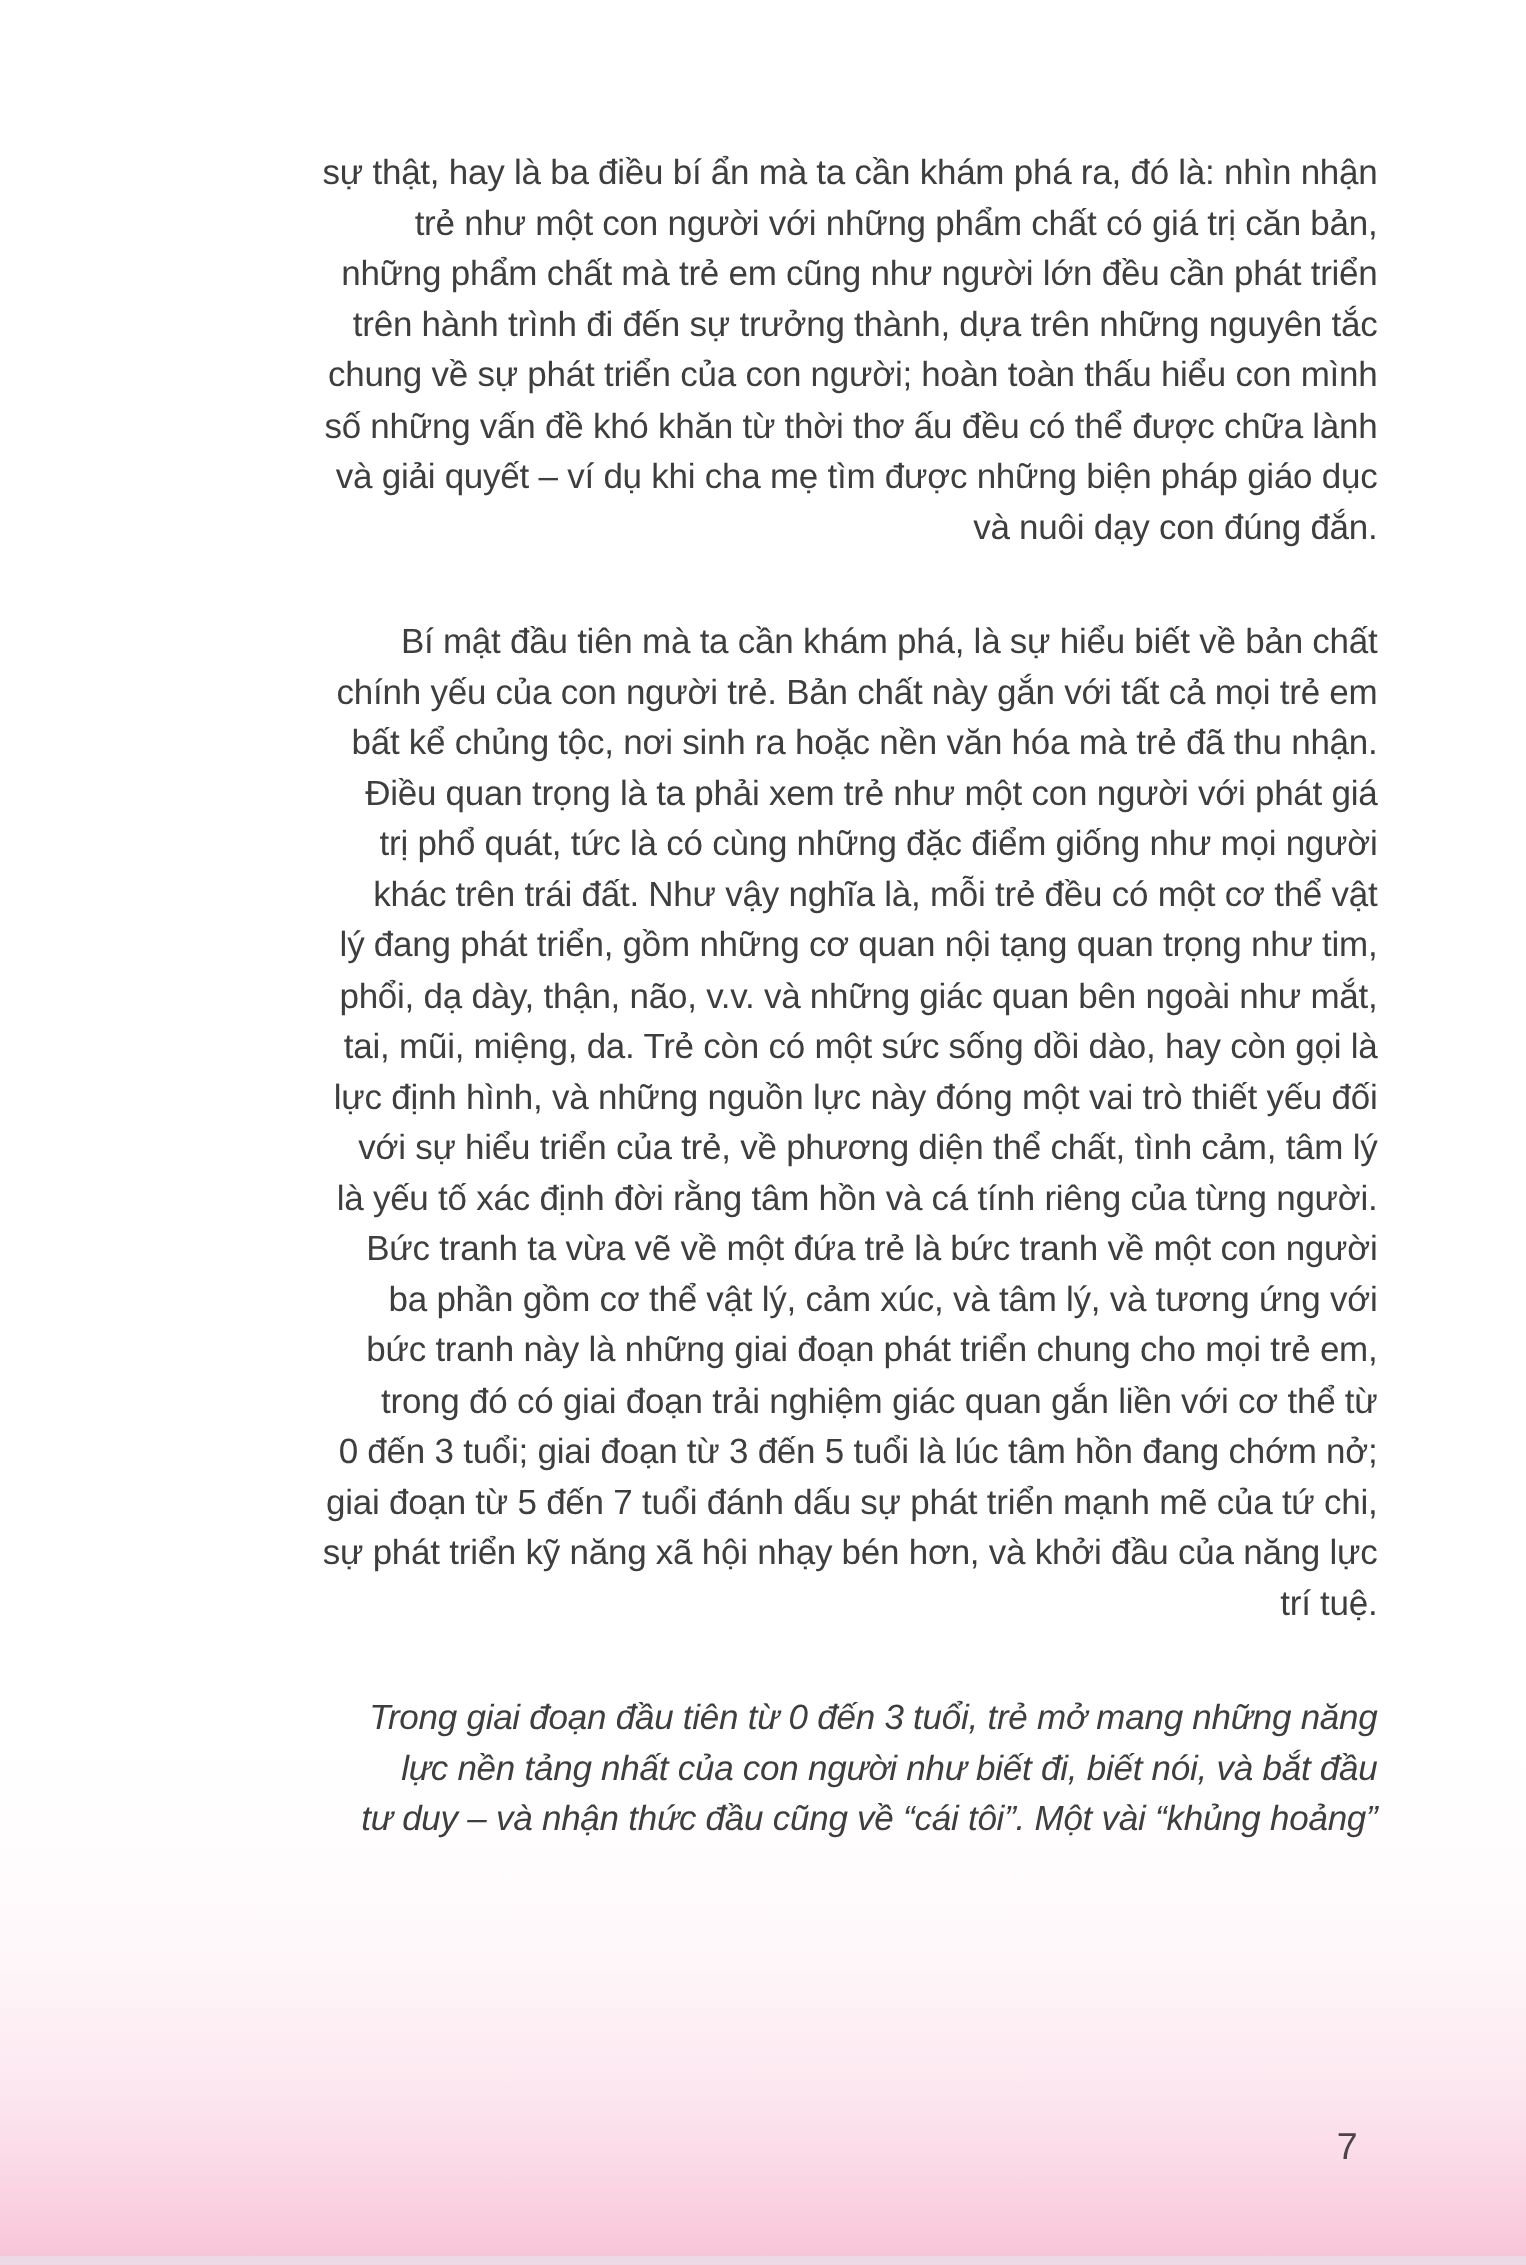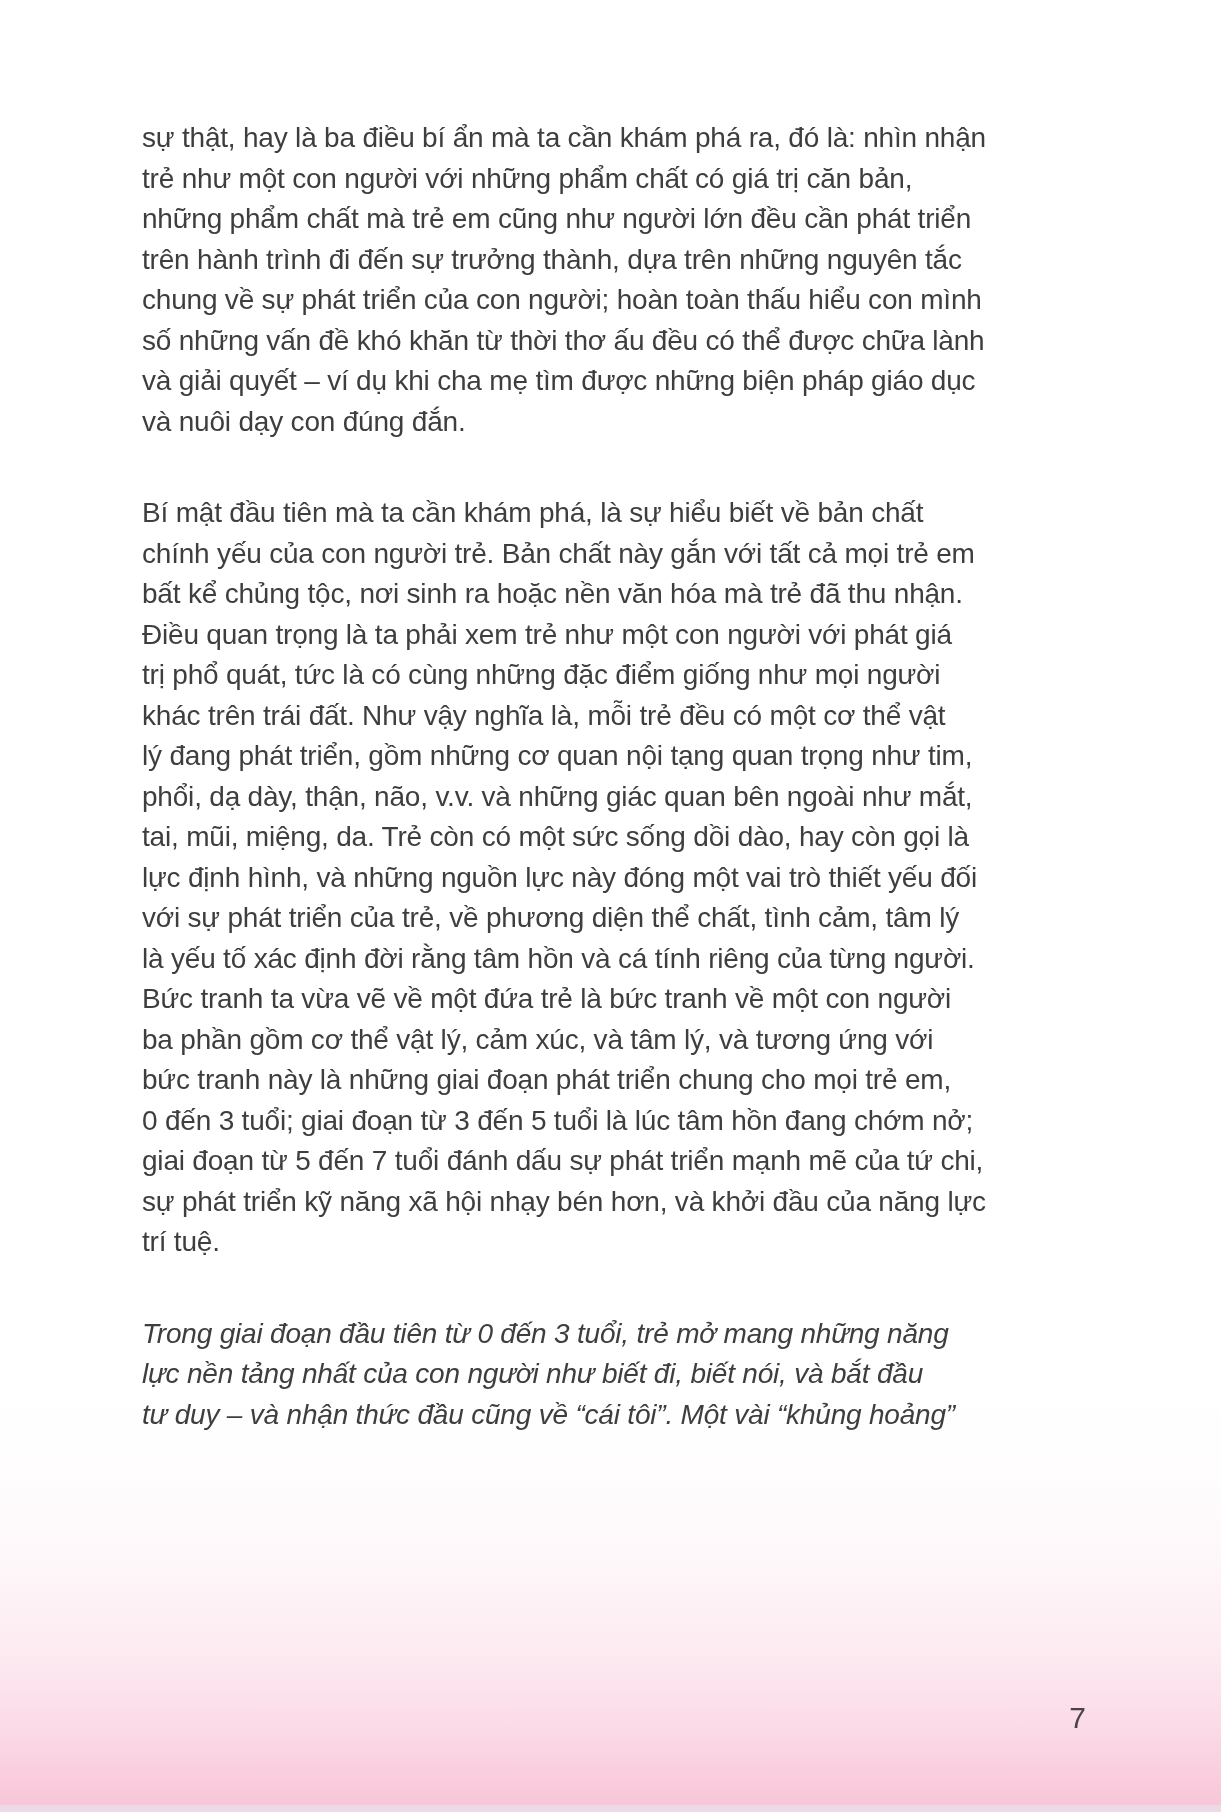--- a/index.html
+++ b/index.html
@@ -55,20 +55,21 @@
     letter-spacing: -0.2px;
   }
   .text-block p {
     margin: 0 0 51px 0;
     padding: 0;
   }
   .text-block p:last-child { margin-bottom: 0; font-style: italic; }
   .line {
     display: block;
     white-space: nowrap;
+    text-align: right;
   }
   .page-number {
     position: absolute;
     right: 135px;
     top: 1700px;
     width: 60px;
     text-align: right;
     font-size: 30px;
     line-height: 36px;
     color: #4b4349;
@@ -95,25 +96,26 @@
         <span class="line">Bí mật đầu tiên mà ta cần khám phá, là sự hiểu biết về bản chất</span>
         <span class="line">chính yếu của con người trẻ. Bản chất này gắn với tất cả mọi trẻ em</span>
         <span class="line">bất kể chủng tộc, nơi sinh ra hoặc nền văn hóa mà trẻ đã thu nhận.</span>
         <span class="line">Điều quan trọng là ta phải xem trẻ như một con người với phát giá</span>
         <span class="line">trị phổ quát, tức là có cùng những đặc điểm giống như mọi người</span>
         <span class="line">khác trên trái đất. Như vậy nghĩa là, mỗi trẻ đều có một cơ thể vật</span>
         <span class="line">lý đang phát triển, gồm những cơ quan nội tạng quan trọng như tim,</span>
         <span class="line">phổi, dạ dày, thận, não, v.v. và những giác quan bên ngoài như mắt,</span>
         <span class="line">tai, mũi, miệng, da. Trẻ còn có một sức sống dồi dào, hay còn gọi là</span>
         <span class="line">lực định hình, và những nguồn lực này đóng một vai trò thiết yếu đối</span>
-        <span class="line">với sự phát triển của trẻ, về phương diện thể chất, tình cảm, tâm lý</span>
+        <span class="line">với sự hiểu triển của trẻ, về phương diện thể chất, tình cảm, tâm lý</span>
         <span class="line">là yếu tố xác định đời rằng tâm hồn và cá tính riêng của từng người.</span>
         <span class="line">Bức tranh ta vừa vẽ về một đứa trẻ là bức tranh về một con người</span>
         <span class="line">ba phần gồm cơ thể vật lý, cảm xúc, và tâm lý, và tương ứng với</span>
         <span class="line">bức tranh này là những giai đoạn phát triển chung cho mọi trẻ em,</span>
+        <span class="line">trong đó có giai đoạn trải nghiệm giác quan gắn liền với cơ thể từ</span>
         <span class="line">0 đến 3 tuổi; giai đoạn từ 3 đến 5 tuổi là lúc tâm hồn đang chớm nở;</span>
         <span class="line">giai đoạn từ 5 đến 7 tuổi đánh dấu sự phát triển mạnh mẽ của tứ chi,</span>
         <span class="line">sự phát triển kỹ năng xã hội nhạy bén hơn, và khởi đầu của năng lực</span>
         <span class="line">trí tuệ.</span>
       </p>
       <p>
         <span class="line">Trong giai đoạn đầu tiên từ 0 đến 3 tuổi, trẻ mở mang những năng</span>
         <span class="line">lực nền tảng nhất của con người như biết đi, biết nói, và bắt đầu</span>
         <span class="line">tư duy – và nhận thức đầu cũng về “cái tôi”. Một vài “khủng hoảng”</span>
       </p>

